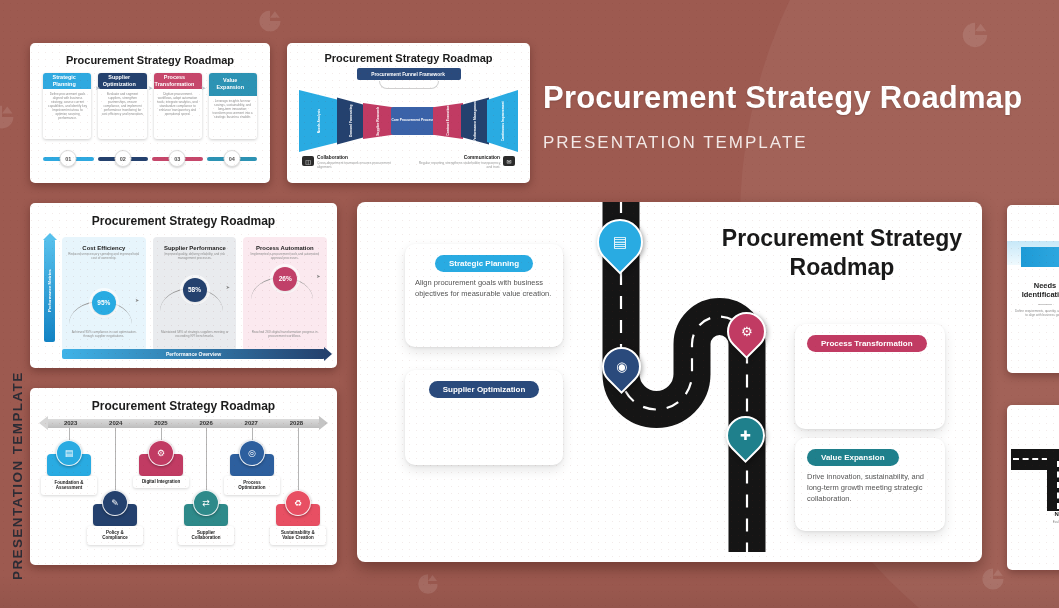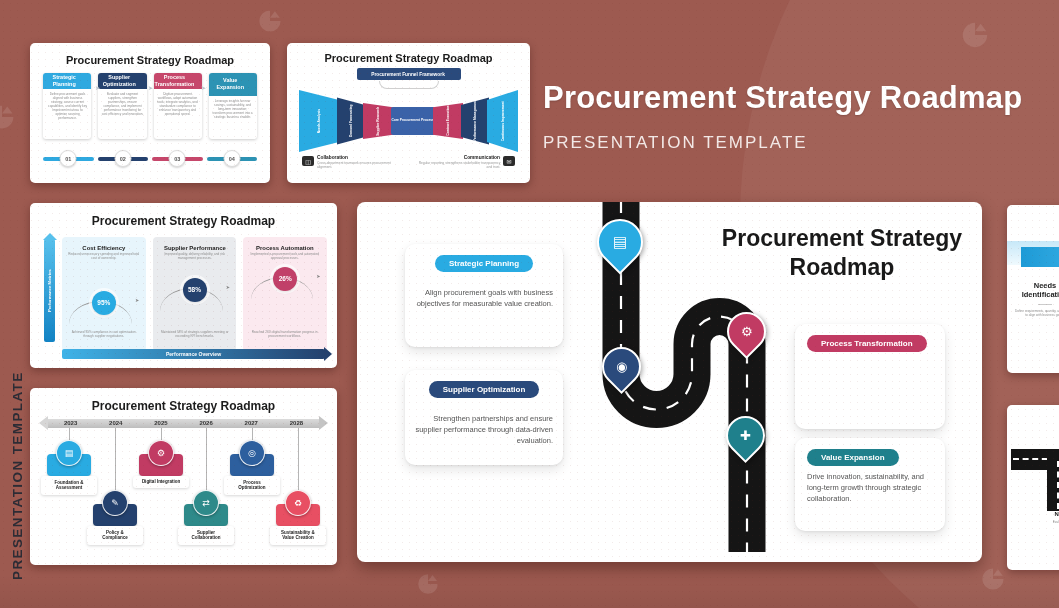--- a/index.html
+++ b/index.html
@@ -154,21 +154,21 @@
   
   .slideE{left:357px;top:202px;width:625px;height:360px;border-radius:8px;
     box-shadow:0 6px 16px rgba(40,10,5,.38);}
   .e-title{position:absolute;left:330px;top:22px;width:310px;font-size:23px;font-weight:800;
     color:#191919;text-align:center;line-height:1.25;}
   .road{position:absolute;left:0;top:0;}
   .e-card{position:absolute;background:#fff;border-radius:10px;
     box-shadow:0 5px 12px rgba(0,0,0,.10),0 1px 3px rgba(0,0,0,.07);padding-top:11px;}
   .e-pill{display:block;margin:0 auto;width:max-content;padding:4px 14px;border-radius:10px;
     color:#fff;font-size:8px;font-weight:700;}
-  .e-text{padding:16px 10px 0;font-size:7.5px;color:#555;line-height:1.45;text-align:right;}
+  .e-text{padding:6px 10px 0;font-size:7.5px;color:#555;line-height:1.45;text-align:left;}
   .e-card.leftal .e-pill{margin:0 0 0 12px;}
   .e-card.leftal .e-text{text-align:left;padding:6px 12px 0;}
   .ec1{left:48px;top:42px;width:158px;height:92px;}
   .ec2{left:48px;top:168px;width:158px;height:84px;}
   .ec3{left:438px;top:122px;width:150px;height:94px;}
   .ec4{left:438px;top:236px;width:150px;height:82px;}
   .pin{position:absolute;z-index:5;}
   .pin-body{border-radius:50% 50% 50% 0;transform:rotate(-45deg);border:2px solid #fff;
     box-shadow:0 2px 5px rgba(0,0,0,.35);display:flex;align-items:center;justify-content:center;}
   .pin-icon{transform:rotate(45deg);color:#fff;font-weight:700;}
@@ -447,28 +447,27 @@
     <path d="M264 -2 V172 A35.5 35.5 0 0 0 335 172 V142 A27.5 27.5 0 0 1 390 142 V350" fill="none" stroke="#ffffff" stroke-width="2.2" stroke-dasharray="13 11"></path>
   </svg>
   <div class="e-title">Procurement Strategy Roadmap</div>
 
   <div class="e-card ec1">
     <span class="e-pill" style="background: rgb(41, 171, 226);">Strategic Planning</span>
     <div class="e-text">Align procurement goals with business objectives for measurable value creation.</div>
   </div>
   <div class="e-card ec2">
     <span class="e-pill" style="background: rgb(42, 74, 124);">Supplier Optimization</span>
-    <div class="e-text">Strengthen partnerships and ensure supplier performance through data-driven evaluation.</div>
   </div>
   <div class="e-card ec3 leftal">
     <span class="e-pill" style="background: rgb(193, 59, 99);">Process Transformation</span>
   </div>
   <div class="e-card ec4 leftal">
     <span class="e-pill" style="background: rgb(31, 128, 140);">Value Expansion</span>
-    <div class="e-text">Drive innovation, sustainability, and long-term growth through strategic collaboration.</div>
+    <div class="e-text">Drive innovation, sustainability, and long-term growth meeting strategic collaboration.</div>
   </div>
 
   <div class="pin pinA">
     <div class="pin-body" style="background: rgb(41, 171, 226);">
         <span class="pin-icon">▤</span>
       </div>
   </div>
   <div class="pin pinB">
     <div class="pin-body" style="background: rgb(42, 74, 124);">
         <span class="pin-icon">◉</span>

